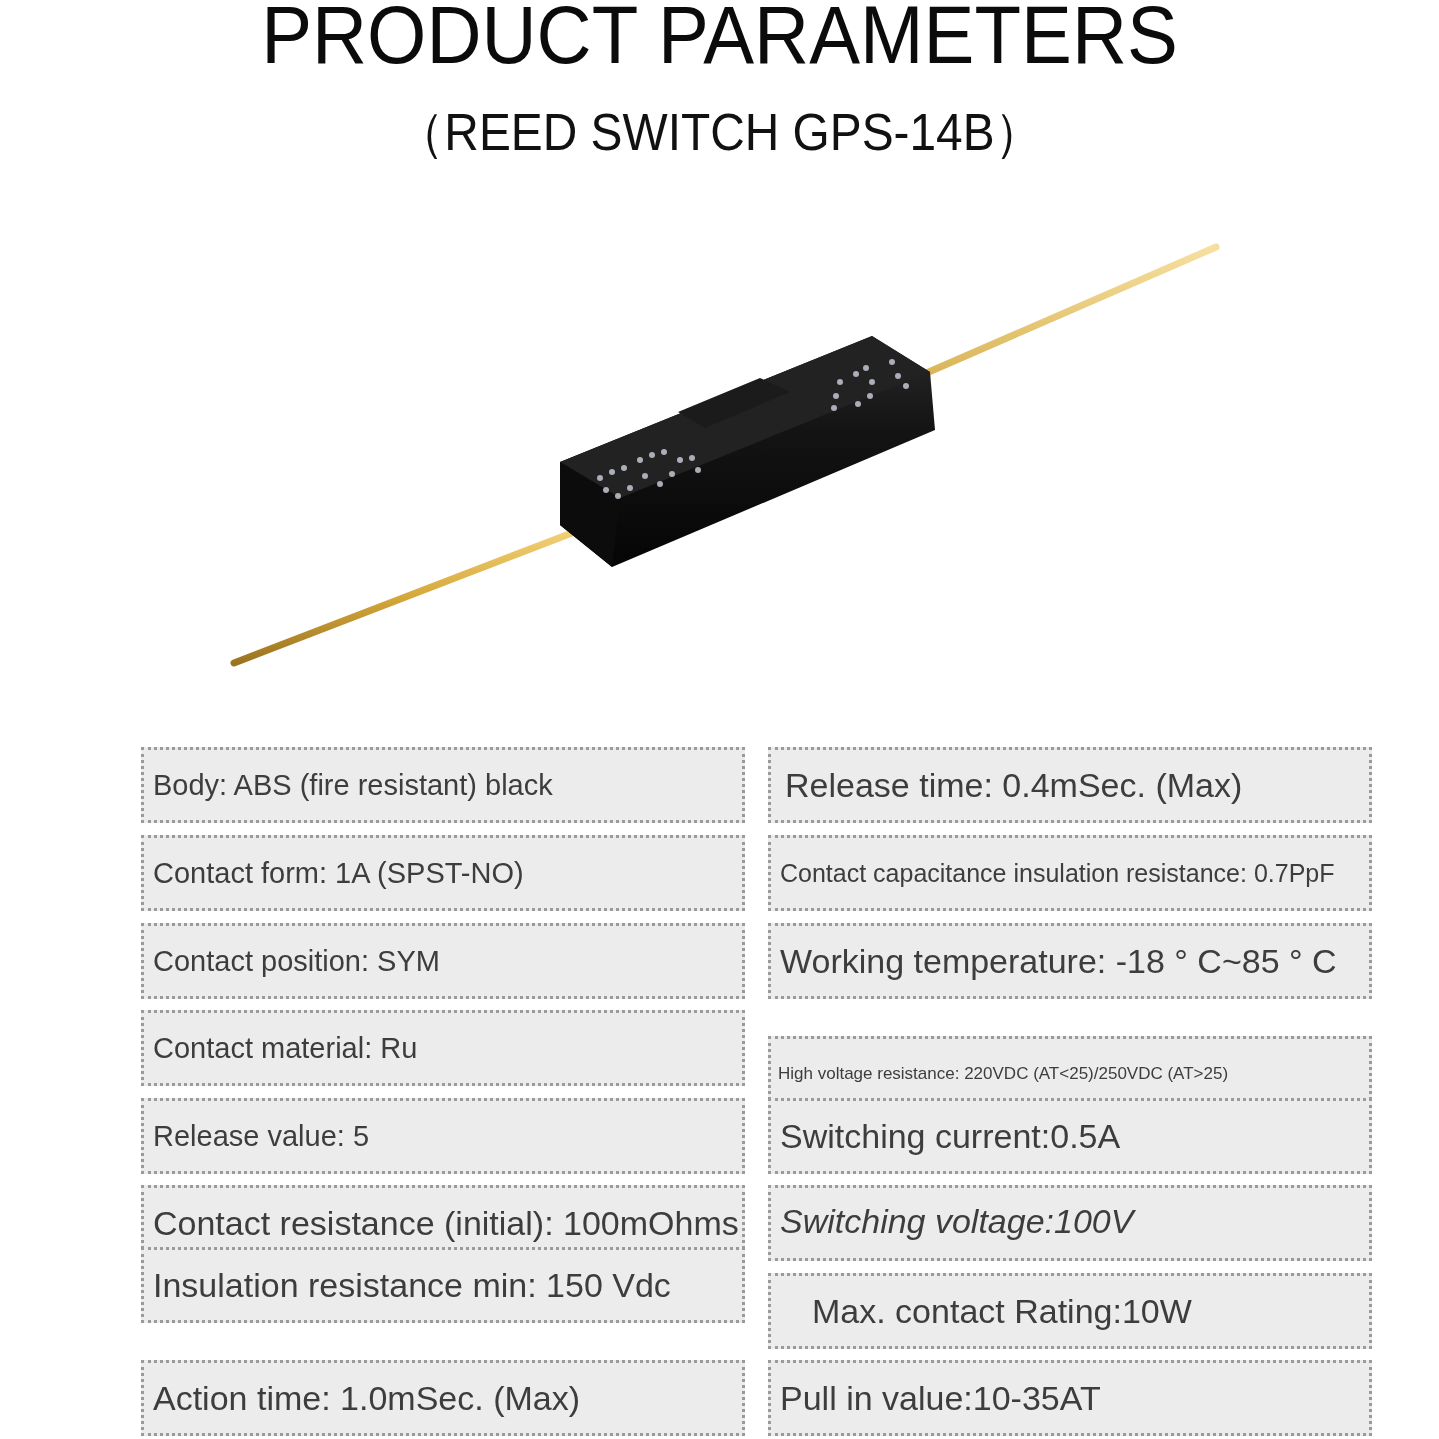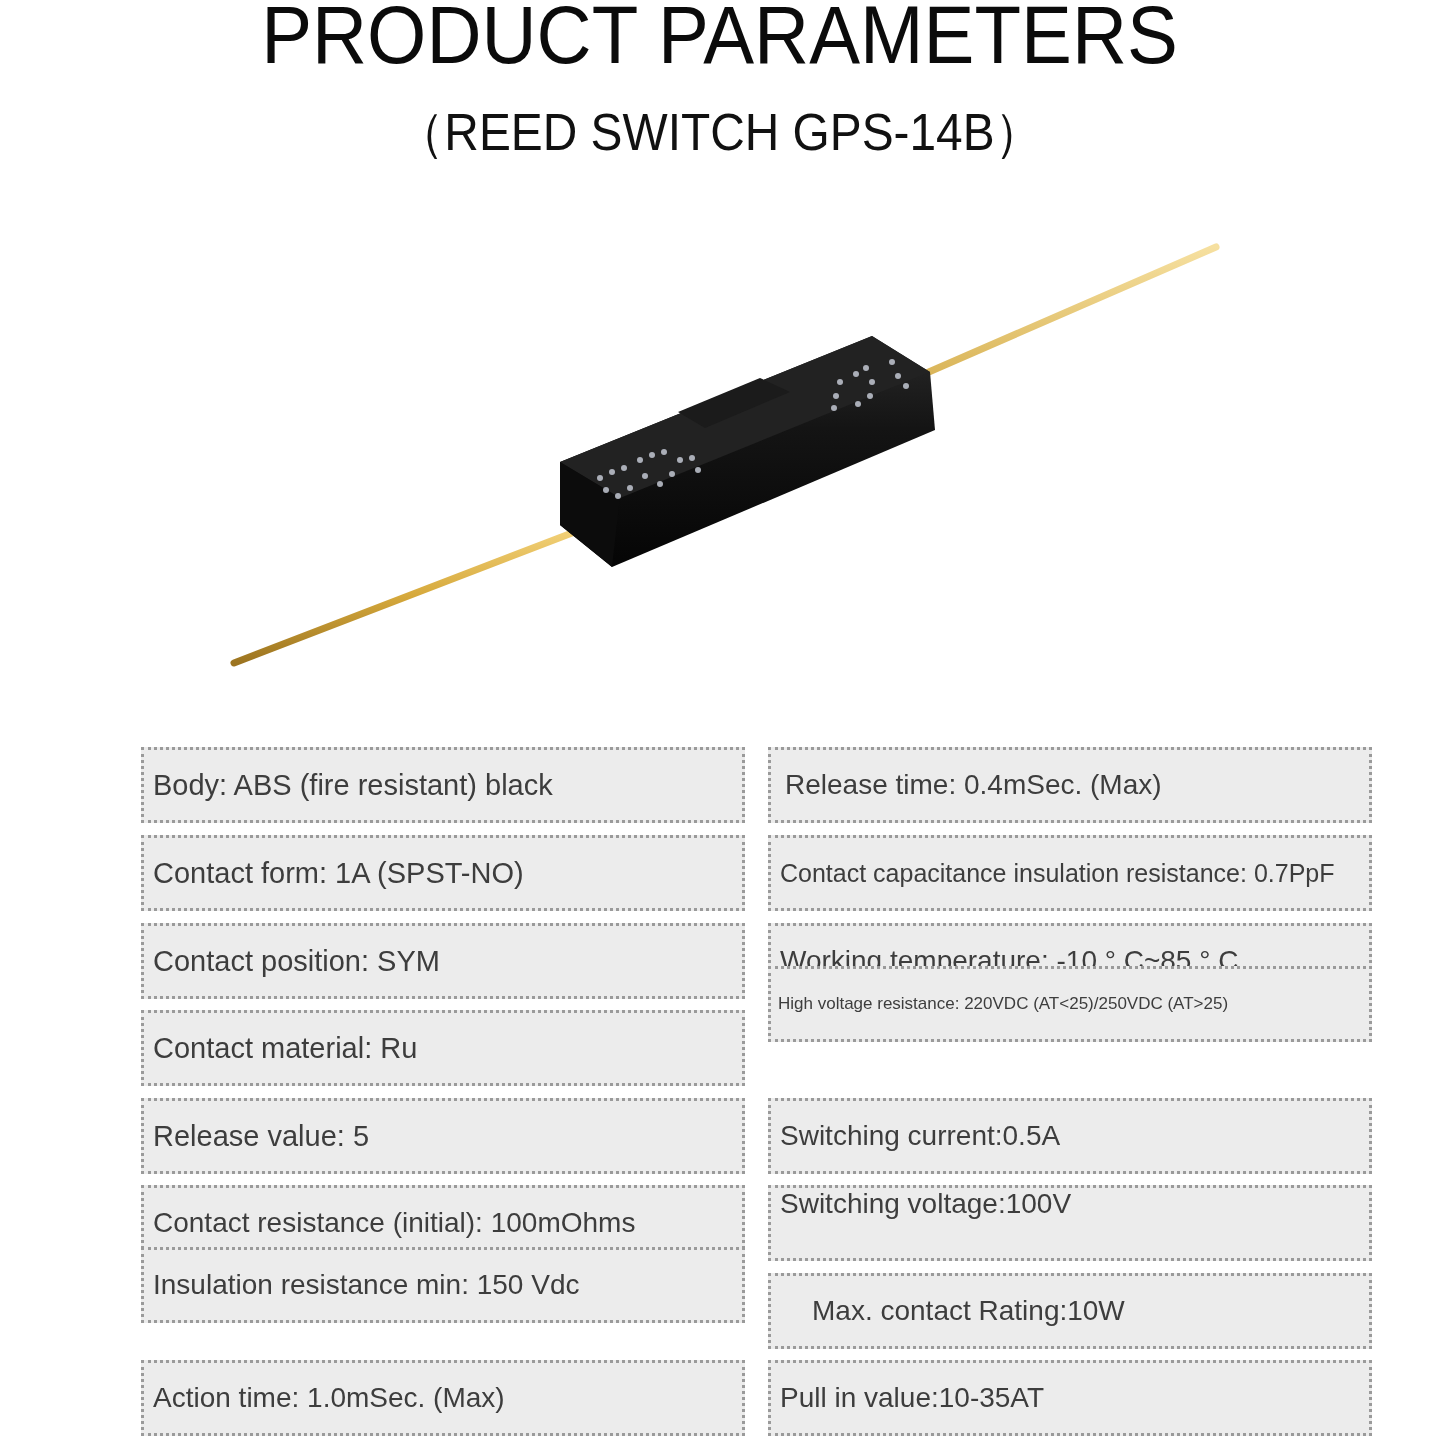--- a/index.html
+++ b/index.html
@@ -10,21 +10,21 @@
            transform:scaleX(0.93); transform-origin:center; line-height:82px; }
   .subtitle { position:absolute; left:0; width:1439px; top:104px; text-align:center;
               font-size:52px; color:#111; line-height:56px; transform:scaleX(0.92); }
   .product { position:absolute; left:0; top:200px; width:1439px; height:520px; }
   .spec-box { position:absolute; width:604px; height:76px; background:#ececec;
               border:3px dotted #9a9a9a; box-sizing:border-box;
               display:flex; align-items:center; color:#3d3d3d;
               white-space:nowrap; overflow:hidden; }
   .spec-box span { padding-left:9px; }
   .fs-lg { font-size:29px; }
-  .fs-md { font-size:28px; }
+  .fs-md { font-size:34px; }
   .fs-xs { font-size:25px; }
 </style>
 </head>
 <body>
 
 <div class="title">PRODUCT PARAMETERS</div>
 <div class="subtitle">（REED SWITCH GPS-14B）</div>
 
 <div class="product">
   <svg width="1439" height="520" viewBox="0 200 1439 520" xmlns="http://www.w3.org/2000/svg">
@@ -112,29 +112,29 @@
     <span>Action time: 1.0mSec. (Max)</span>
   </div>
 
 <div class="spec-box fs-md" style="left:768px; top:747px;">
     <span style="padding-left:14px">Release time: 0.4mSec. (Max)</span>
   </div>
 <div class="spec-box fs-xs" style="left:768px; top:835px;">
     <span>Contact capacitance insulation resistance: 0.7PpF</span>
   </div>
 <div class="spec-box fs-md" style="left:768px; top:923px;">
-    <span>Working temperature: -10 ° C~85 ° C</span>
+    <span>Working temperature: -18 ° C~85 ° C</span>
   </div>
-<div class="spec-box" style="left:768px; top:966px; font-size:17px;">
+<div class="spec-box" style="left:768px; top:1036px; font-size:17px;">
     <span style="padding-left:7px">High voltage resistance: 220VDC (AT&lt;25)/250VDC (AT&gt;25)</span>
   </div>
 <div class="spec-box fs-md" style="left:768px; top:1098px;">
     <span>Switching current:0.5A</span>
   </div>
-<div class="spec-box fs-md" style="left:768px; top:1185px; align-items:flex-start; ">
+<div class="spec-box fs-md" style="left:768px; top:1185px; align-items:flex-start; padding-top:14px;font-style:italic;">
     <span>Switching voltage:100V</span>
   </div>
 <div class="spec-box fs-md" style="left:768px; top:1273px;padding-left:32px;">
     <span>Max. contact Rating:10W</span>
   </div>
 <div class="spec-box fs-md" style="left:768px; top:1360px;">
     <span>Pull in value:10-35AT</span>
   </div>
 
 </body></html>

